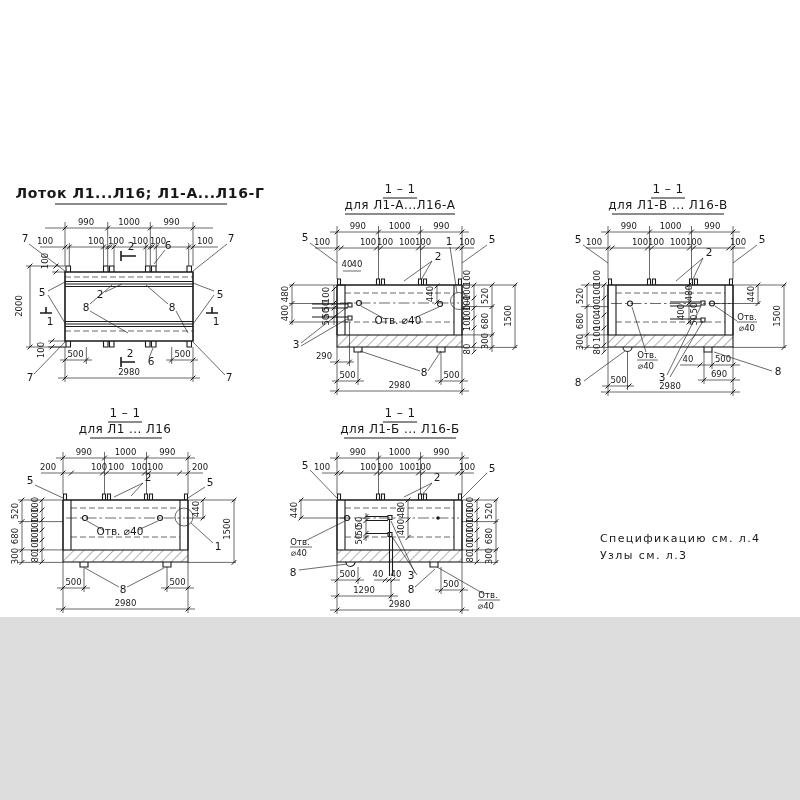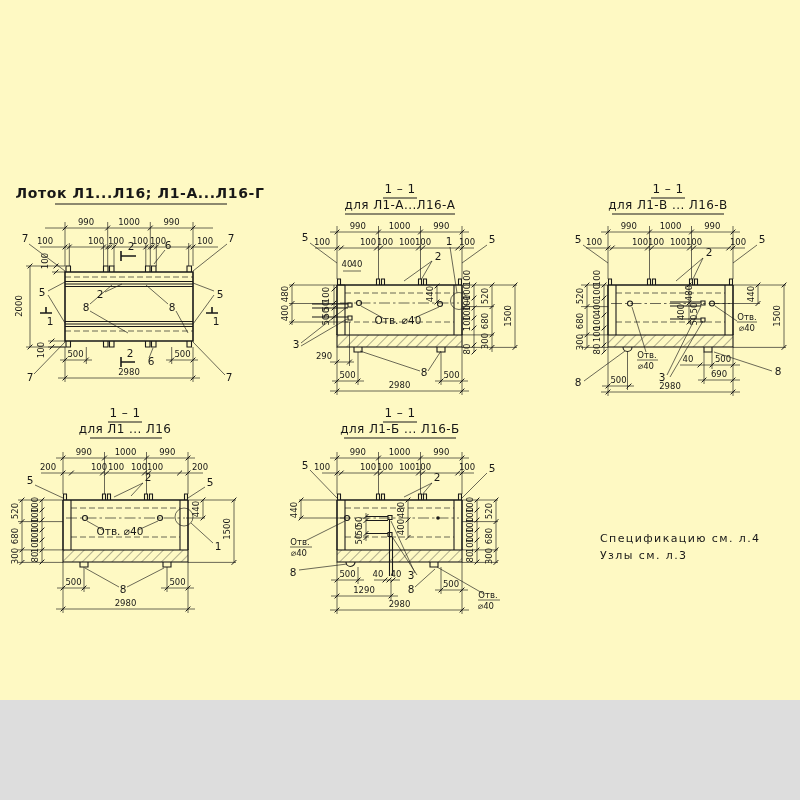--- a/index.html
+++ b/index.html
@@ -1,16 +1,16 @@
 <!DOCTYPE html>
 <html><head>
 <meta charset="utf-8">
 <style>
   html,body{margin:0;padding:0;background:#ddd}
-  .sheet{width:800px;height:700px;background:#fef9c3;position:relative;overflow:hidden}
+  .sheet{width:800px;height:617px;background:#ffffff;position:relative;overflow:hidden}
   svg text{font-family:"DejaVu Sans",sans-serif;fill:#181818}
   .td{font-size:8.5px;text-anchor:middle}
   .tp{font-size:10.5px;text-anchor:middle}
   .tt{font-size:12px;text-anchor:middle;letter-spacing:.4px}
   .tb{font-size:14px;text-anchor:middle;letter-spacing:.6px;font-weight:bold}
   .tn{font-size:11px;letter-spacing:1.4px}
   .ln{stroke:#1a1a1a;stroke-width:1.1;fill:none}
   .lw{stroke:#1a1a1a;stroke-width:1.6;fill:none}
   .lt{stroke:#1a1a1a;stroke-width:.65;fill:none}
   .dsh{stroke-dasharray:6 3}

